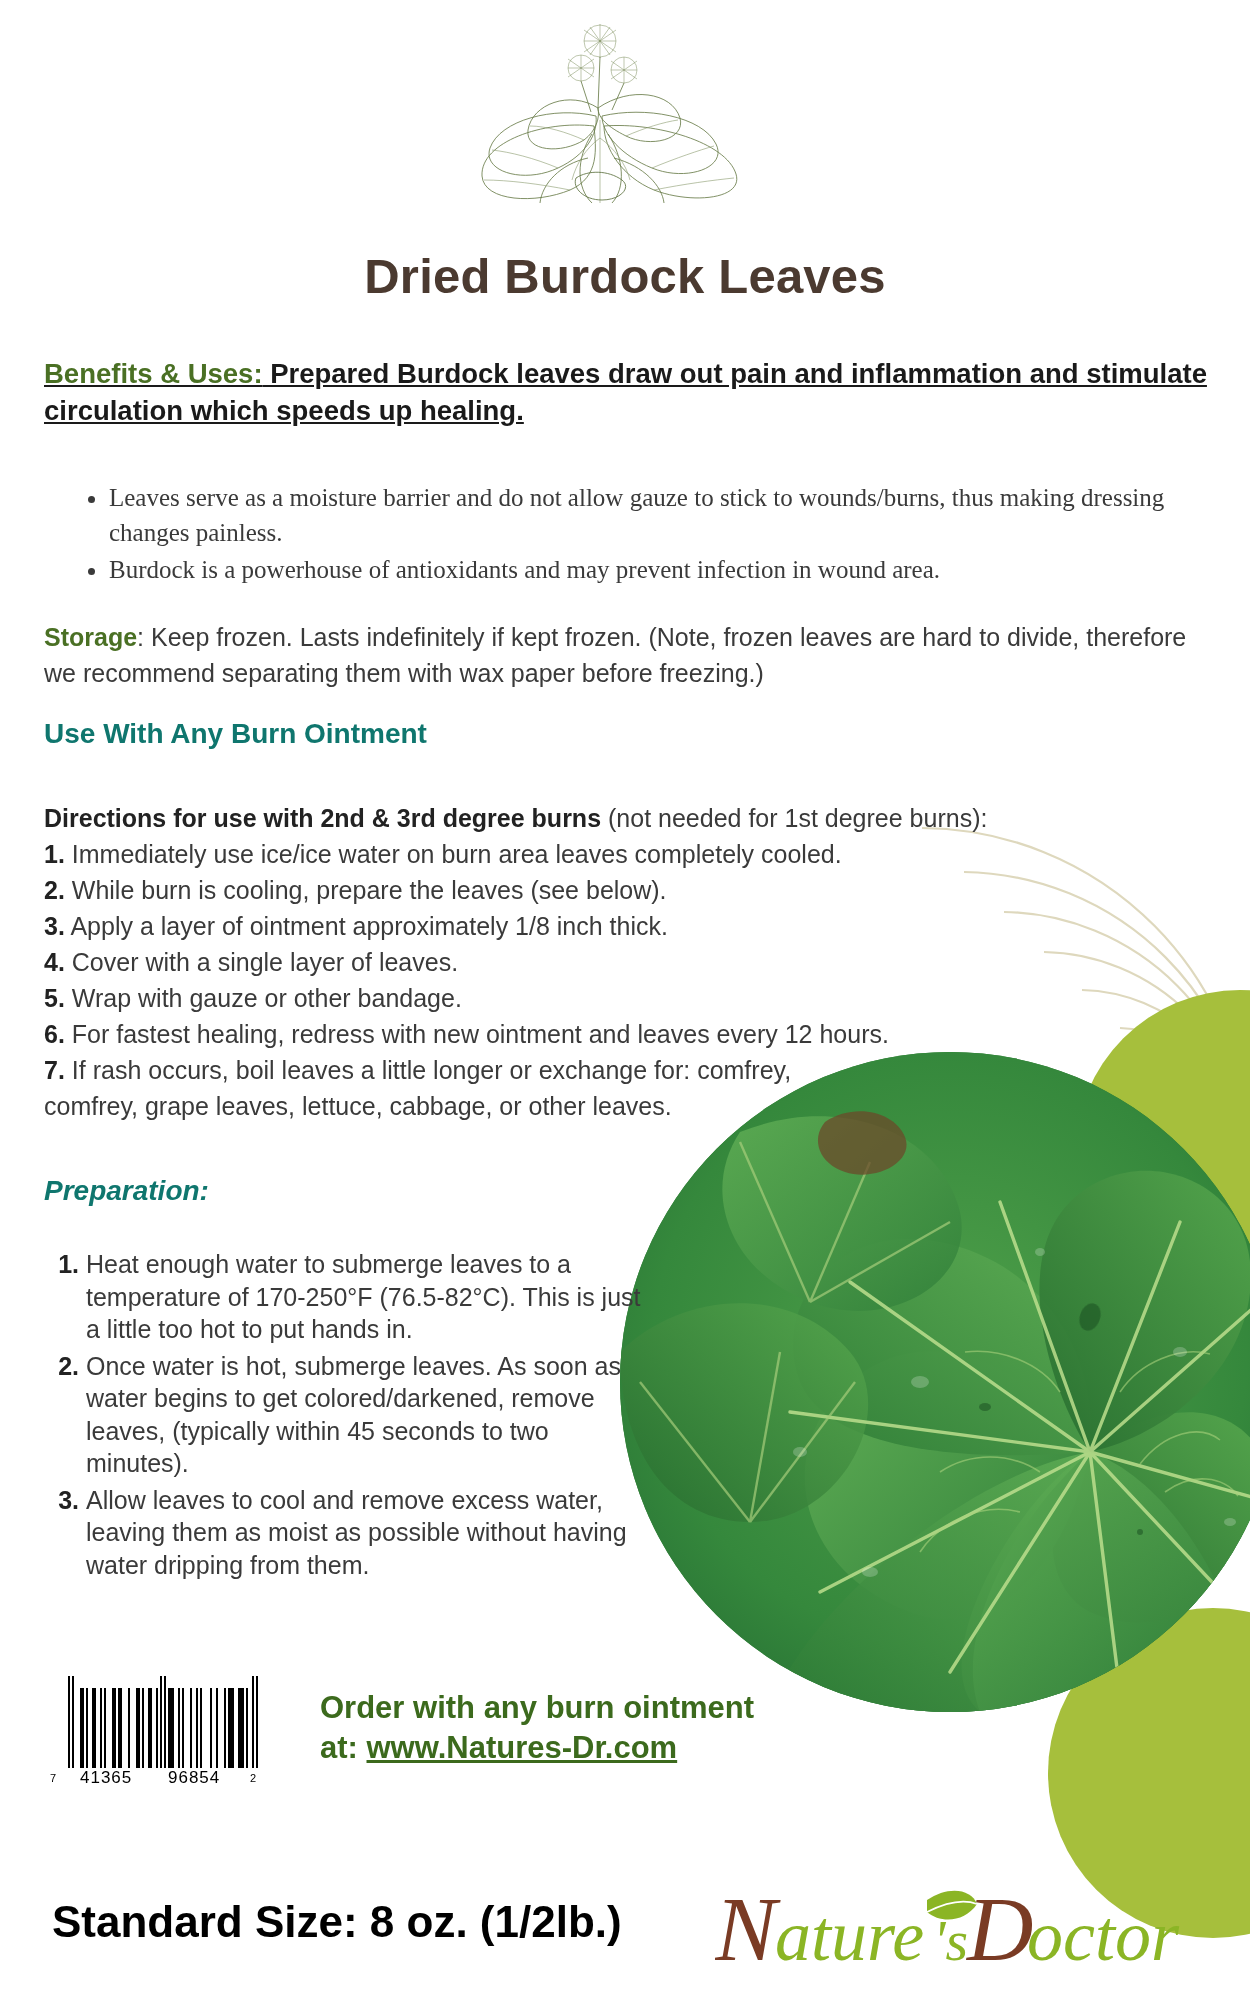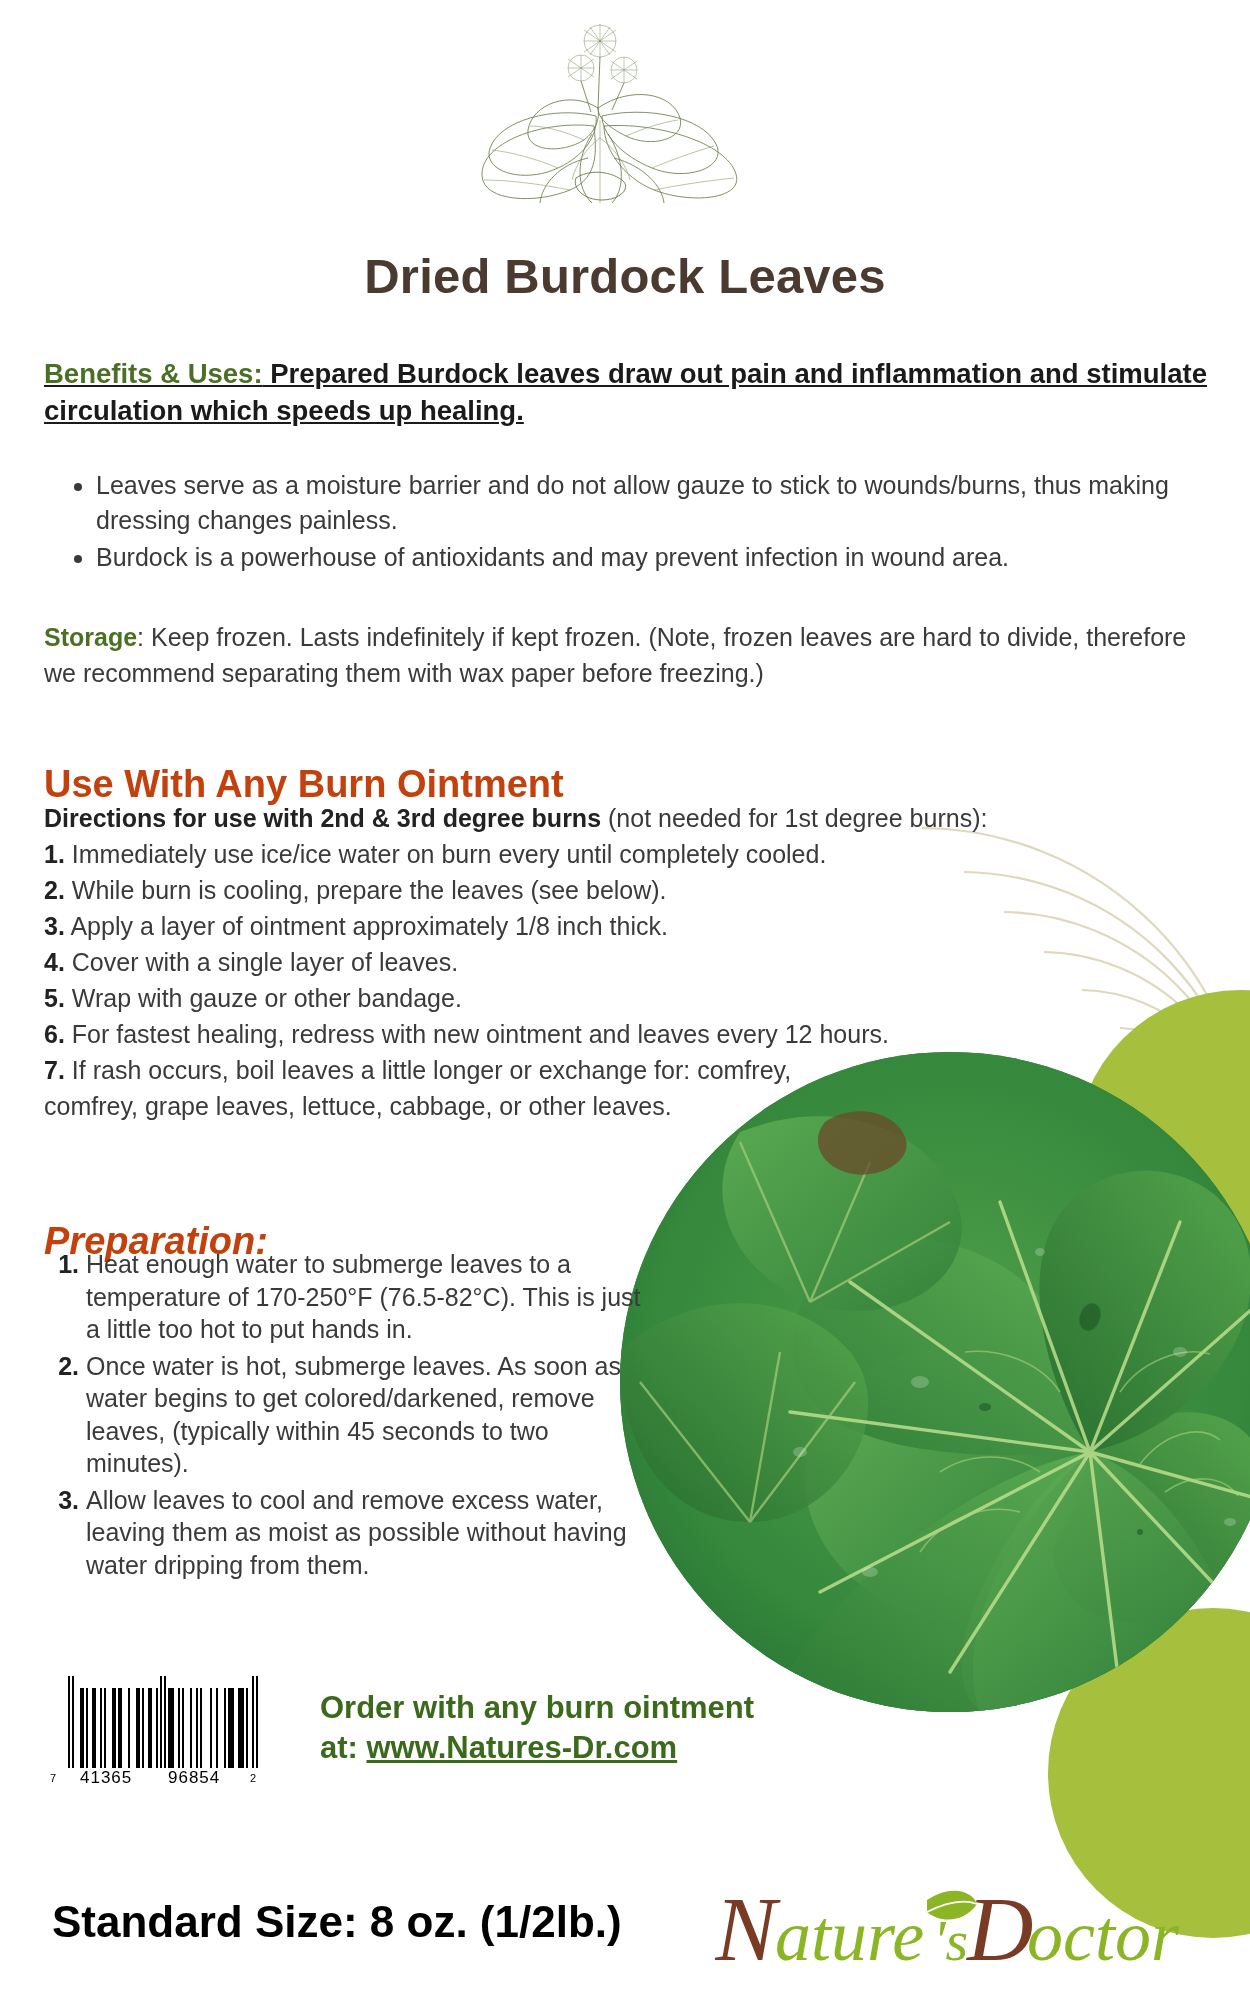--- a/index.html
+++ b/index.html
@@ -106,36 +106,35 @@
   .benefits .lead { color: #4a7024; }
 
   .bullets {
     top: 468px;
     left: 68px;
     width: 1150px;
     font-size: 25px;
     line-height: 1.38;
     color: #3a3a3a;
   }
-  .bullets ul { margin: 0; padding-left: 28px; }
+  .bullets ul { margin: 13px; padding-left: 28px; font-family: Liberation Serif, serif; }
   .bullets li { margin-bottom: 3px; }
 
   .storage {
     top: 620px;
     font-size: 25px;
     line-height: 1.42;
     color: #3a3a3a;
   }
   .storage .lead { color: #4a7024; font-weight: bold; }
 
   .h2-green {
-    font-size: 38px;
+    font-size: 28px;
     font-weight: bold;
-    color: #c2410c;
-    margin-top: 45px;
+    color: #0f766e;
   }
   .use-head { top: 718px; }
 
   .directions {
     top: 800px;
     font-size: 25px;
     line-height: 1.44;
     color: #3a3a3a;
     width: 960px;
   }
@@ -376,21 +375,21 @@
   <div class="body-block storage">
     <span class="lead">Storage</span><span>: Keep frozen. Lasts indefinitely if kept frozen. (Note, frozen leaves are hard to divide, therefore we recommend separating them with wax paper before freezing.)</span>
   </div>
 
   <div class="body-block h2-green use-head">Use With Any Burn Ointment</div>
 
   <div class="body-block directions">
     <div>
       <span class="dirhead">Directions for use with 2nd &amp; 3rd degree burns</span><span> (not needed for 1st degree burns):</span>
     </div>
-    <div><span class="num">1.</span> <span>Immediately use ice/ice water on burn every until completely cooled.</span></div>
+    <div><span class="num">1.</span> <span>Immediately use ice/ice water on burn area leaves completely cooled.</span></div>
     <div><span class="num">2.</span> <span>While burn is cooling, prepare the leaves (see below).</span></div>
     <div><span class="num">3.</span> <span>Apply a layer of ointment approximately 1/8 inch thick.</span></div>
     <div><span class="num">4.</span> <span>Cover with a single layer of leaves.</span></div>
     <div><span class="num">5.</span> <span>Wrap with gauze or other bandage.</span></div>
     <div><span class="num">6.</span> <span>For fastest healing, redress with new ointment and leaves every 12 hours.</span></div>
     <div><span class="num">7.</span> <span>If rash occurs, boil leaves a little longer or exchange for: comfrey,</span></div>
     <div>comfrey, grape leaves, lettuce, cabbage, or other leaves.</div>
   </div>
 
   <div class="body-block h2-green prep-head">Preparation:</div>

